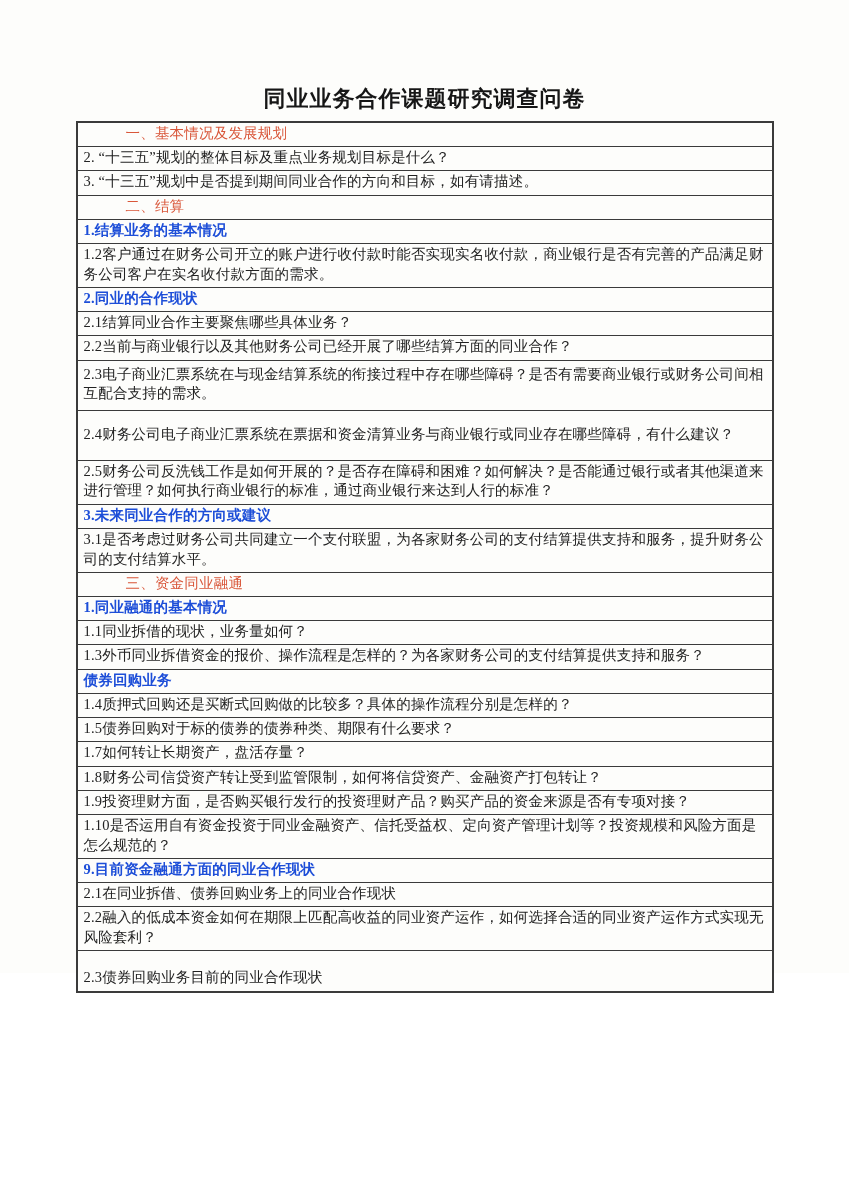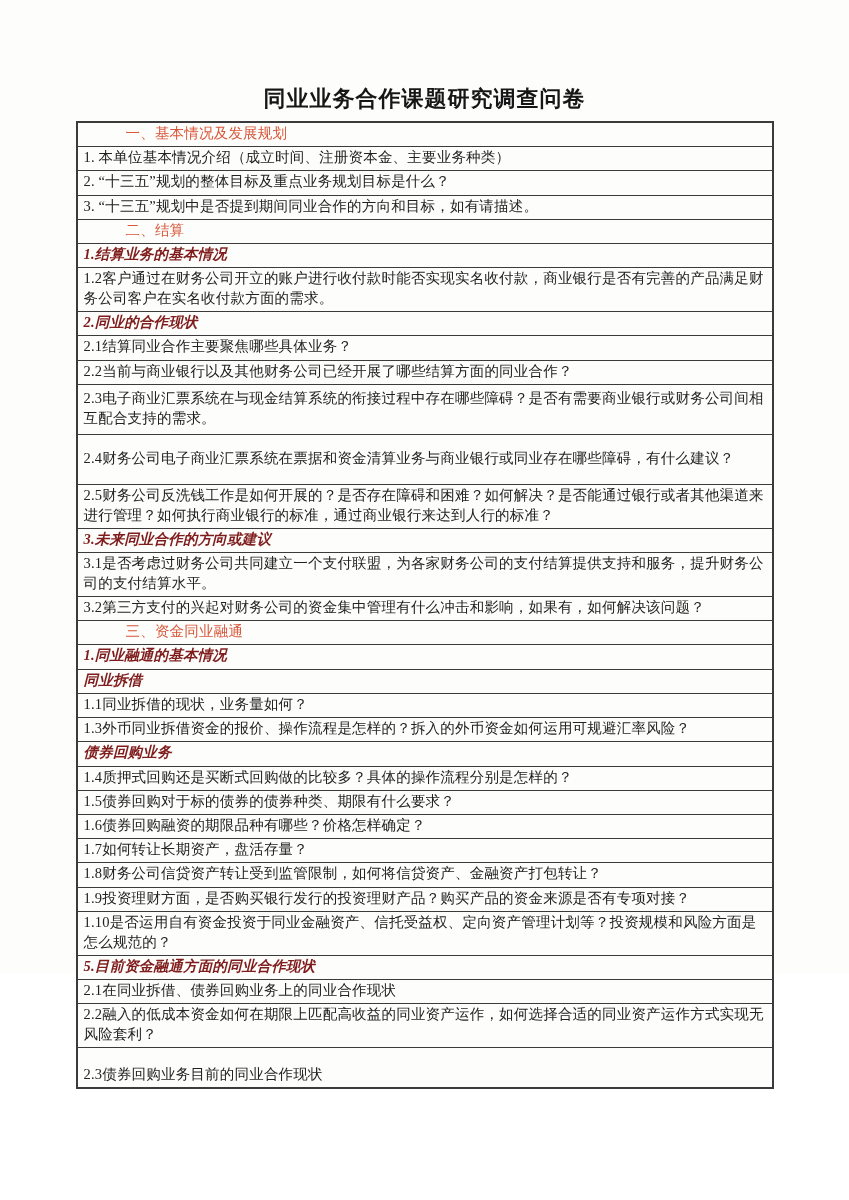--- a/index.html
+++ b/index.html
@@ -34,57 +34,53 @@
     box-sizing:border-box;
     border-bottom:1.6px solid var(--border);
     padding:1px 6px 2.5px 6px;
     font-size:14.5px;
     line-height:1.36;
     color:var(--ink);
     letter-spacing:0.2px;
   }
   .row:last-child{border-bottom:none;margin-top:16px;}
   .row.section{color:var(--accent);padding-left:48px;}
-  .row.subhead{font-weight:700;color:#7f1d1d;font-style:italic;}
+  .row.subhead{font-weight:700;color:#1d4ed8;}
   .row.tall{min-height:50px;display:flex;align-items:center;font-family:Liberation Serif, serif;}
 </style>
 </head>
 <body>
 
 <div class="page">
   <div class="title">同业业务合作课题研究调查问卷</div>
 
   <div class="qtable">
       <div class="row section">一、基本情况及发展规划</div>
-      <div class="row question">1. 本单位基本情况介绍（成立时间、注册资本金、主要业务种类）</div>
       <div class="row question">2. “十三五”规划的整体目标及重点业务规划目标是什么？</div>
       <div class="row question">3. “十三五”规划中是否提到期间同业合作的方向和目标，如有请描述。</div>
       <div class="row section">二、结算</div>
       <div class="row subhead">1.结算业务的基本情况</div>
       <div class="row question">1.2客户通过在财务公司开立的账户进行收付款时能否实现实名收付款，商业银行是否有完善的产品满足财务公司客户在实名收付款方面的需求。</div>
       <div class="row subhead">2.同业的合作现状</div>
       <div class="row question">2.1结算同业合作主要聚焦哪些具体业务？</div>
       <div class="row question">2.2当前与商业银行以及其他财务公司已经开展了哪些结算方面的同业合作？</div>
       <div class="row question tall">2.3电子商业汇票系统在与现金结算系统的衔接过程中存在哪些障碍？是否有需要商业银行或财务公司间相互配合支持的需求。</div>
       <div class="row question tall">2.4财务公司电子商业汇票系统在票据和资金清算业务与商业银行或同业存在哪些障碍，有什么建议？</div>
       <div class="row question">2.5财务公司反洗钱工作是如何开展的？是否存在障碍和困难？如何解决？是否能通过银行或者其他渠道来进行管理？如何执行商业银行的标准，通过商业银行来达到人行的标准？</div>
       <div class="row subhead">3.未来同业合作的方向或建议</div>
       <div class="row question">3.1是否考虑过财务公司共同建立一个支付联盟，为各家财务公司的支付结算提供支持和服务，提升财务公司的支付结算水平。</div>
-      <div class="row question">3.2第三方支付的兴起对财务公司的资金集中管理有什么冲击和影响，如果有，如何解决该问题？</div>
       <div class="row section">三、资金同业融通</div>
       <div class="row subhead">1.同业融通的基本情况</div>
-      <div class="row subhead">同业拆借</div>
       <div class="row question">1.1同业拆借的现状，业务量如何？</div>
-      <div class="row question">1.3外币同业拆借资金的报价、操作流程是怎样的？拆入的外币资金如何运用可规避汇率风险？</div>
+      <div class="row question">1.3外币同业拆借资金的报价、操作流程是怎样的？为各家财务公司的支付结算提供支持和服务？</div>
       <div class="row subhead">债券回购业务</div>
       <div class="row question">1.4质押式回购还是买断式回购做的比较多？具体的操作流程分别是怎样的？</div>
       <div class="row question">1.5债券回购对于标的债券的债券种类、期限有什么要求？</div>
-      <div class="row question">1.6债券回购融资的期限品种有哪些？价格怎样确定？</div>
       <div class="row question">1.7如何转让长期资产，盘活存量？</div>
       <div class="row question">1.8财务公司信贷资产转让受到监管限制，如何将信贷资产、金融资产打包转让？</div>
       <div class="row question">1.9投资理财方面，是否购买银行发行的投资理财产品？购买产品的资金来源是否有专项对接？</div>
       <div class="row question">1.10是否运用自有资金投资于同业金融资产、信托受益权、定向资产管理计划等？投资规模和风险方面是怎么规范的？</div>
-      <div class="row subhead">5.目前资金融通方面的同业合作现状</div>
+      <div class="row subhead">9.目前资金融通方面的同业合作现状</div>
       <div class="row question">2.1在同业拆借、债券回购业务上的同业合作现状</div>
       <div class="row question">2.2融入的低成本资金如何在期限上匹配高收益的同业资产运作，如何选择合适的同业资产运作方式实现无风险套利？</div>
       <div class="row question">2.3债券回购业务目前的同业合作现状</div>
     </div>
 </div>
 
 </body></html>

